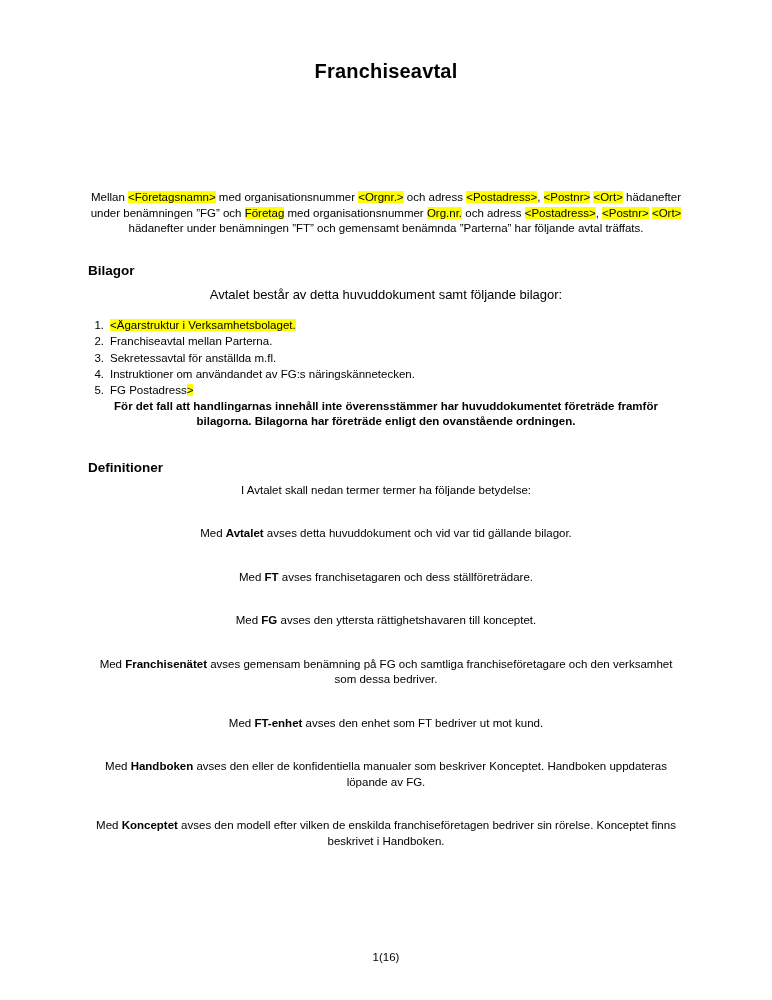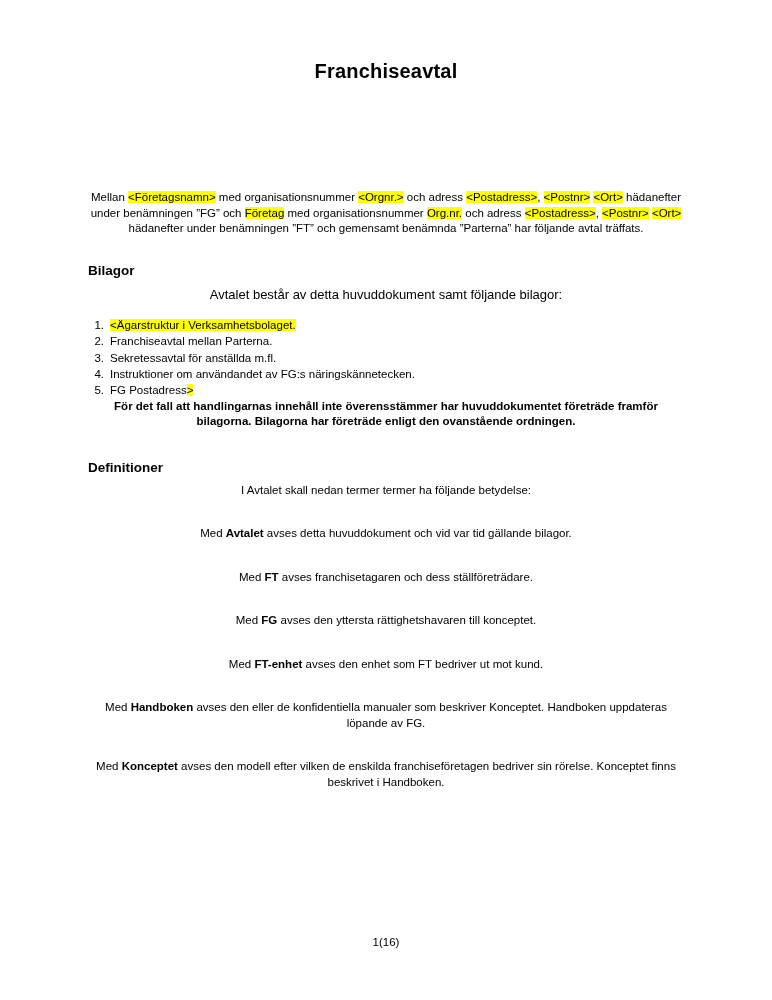--- a/index.html
+++ b/index.html
@@ -67,21 +67,21 @@
     width: 16px;
     text-align: right;
   }
   .para-gap { margin-top: 0; font-weight: bold; }
   .sp-definitioner { margin-top: 30px; }
   .def-para { margin-top: 28px; font-size: 11.5px; line-height: 1.35; }
   .footer {
     position: absolute;
     left: 0;
     right: 0;
-    bottom: 52px;
+    bottom: 37px;
     text-align: center;
     font-size: 11.5px;
   }
   b { font-weight: bold; }
 </style>
 </head>
 <body>
 
 <div class="page">
 
@@ -125,20 +125,23 @@
     <p class="def-para">
       <span>Med </span><b>Avtalet</b><span> avses detta huvuddokument och vid var tid gällande bilagor.</span>
     </p>
     <p class="def-para">
       <span>Med </span><b>FT</b><span> avses franchisetagaren och dess ställföreträdare.</span>
     </p>
     <p class="def-para">
       <span>Med </span><b>FG</b><span> avses den yttersta rättighetshavaren till konceptet.</span>
     </p>
     <p class="def-para">
+      <span>Med </span><b>Franchisenätet</b><span> avses gemensam benämning på FG och samtliga franchiseföretagare och den verksamhet som dessa bedriver.</span>
+    </p>
+    <p class="def-para">
       <span>Med </span><b>FT-enhet</b><span> avses den enhet som FT bedriver ut mot kund.</span>
     </p>
     <p class="def-para">
       <span>Med </span><b>Handboken</b><span> avses den eller de konfidentiella manualer som beskriver Konceptet. Handboken uppdateras löpande av FG.</span>
     </p>
     <p class="def-para">
       <span>Med </span><b>Konceptet</b><span> avses den modell efter vilken de enskilda franchiseföretagen bedriver sin rörelse. Konceptet finns beskrivet i Handboken.</span>
     </p>
   </div>
 

